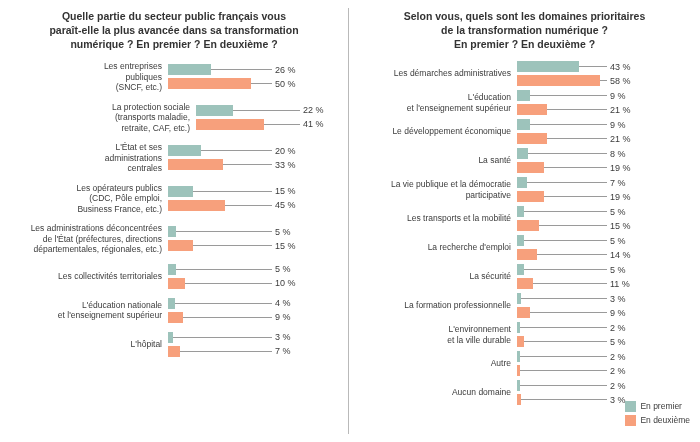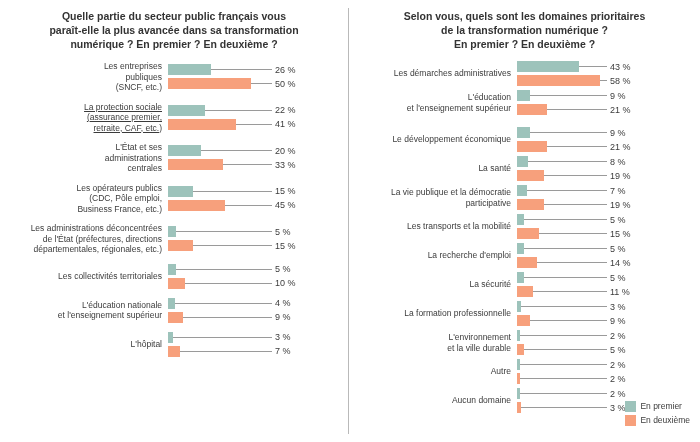--- a/index.html
+++ b/index.html
@@ -148,23 +148,23 @@
               <span class="val">26 %</span>
             </div>
             <div class="bar-line">
               <div class="bar deuxieme" style="width: 83px;"></div>
               <div class="leader" style="width: 21px;"></div>
               <span class="val">50 %</span>
             </div>
           </div>
         </div>
         <div class="row-group" style="margin-bottom: 9px;">
-          <div class="cat-label" style="width: 168px; text-decoration: underline;">
+          <div class="cat-label" style="width: 196px;">
             <div>La protection sociale</div>
-            <div>(assurance premier,</div>
+            <div>(transports maladie,</div>
             <div>retraite, CAF, etc.)</div>
           </div>
           <div class="bars">
             <div class="bar-line">
               <div class="bar premier" style="width: 37px;"></div>
               <div class="leader" style="width: 67px;"></div>
               <span class="val">22 %</span>
             </div>
             <div class="bar-line">
               <div class="bar deuxieme" style="width: 68px;"></div>
@@ -302,21 +302,21 @@
               <div class="leader" style="width: 28px;"></div>
               <span class="val">43 %</span>
             </div>
             <div class="bar-line">
               <div class="bar deuxieme" style="width: 83px;"></div>
               <div class="leader" style="width: 7px;"></div>
               <span class="val">58 %</span>
             </div>
           </div>
         </div>
-        <div class="row-group" style="margin-bottom: 12px;">
+        <div class="row-group" style="margin-bottom: 4px;">
           <div class="cat-label" style="width: 168px;">
             <div>L'éducation</div>
             <div>et l'enseignement supérieur</div>
           </div>
           <div class="bars">
             <div class="bar-line">
               <div class="bar premier" style="width: 13px;"></div>
               <div class="leader" style="width: 77px;"></div>
               <span class="val">9 %</span>
             </div>

